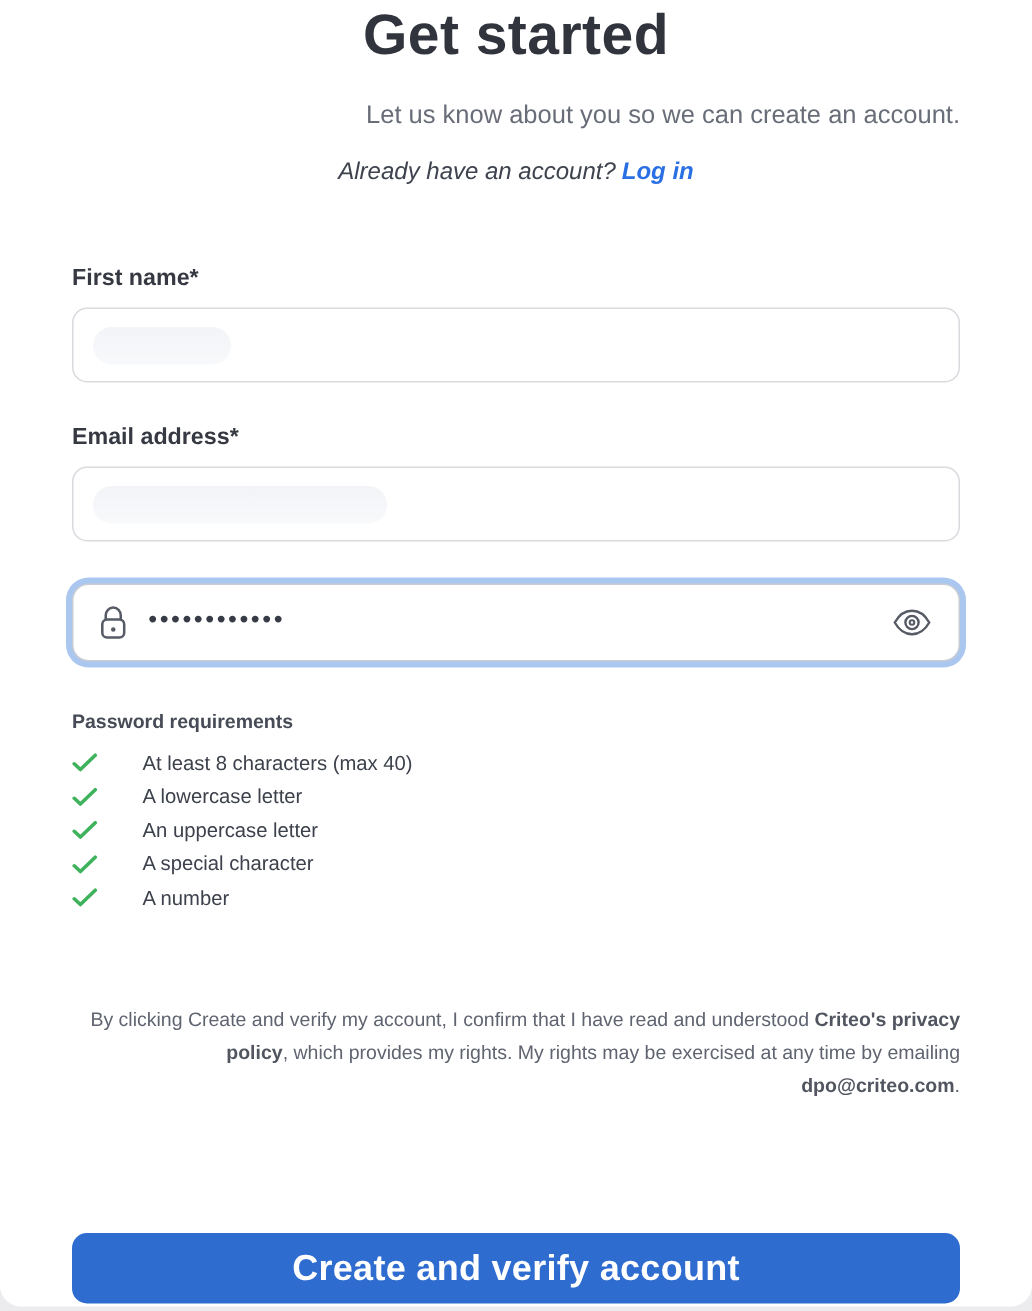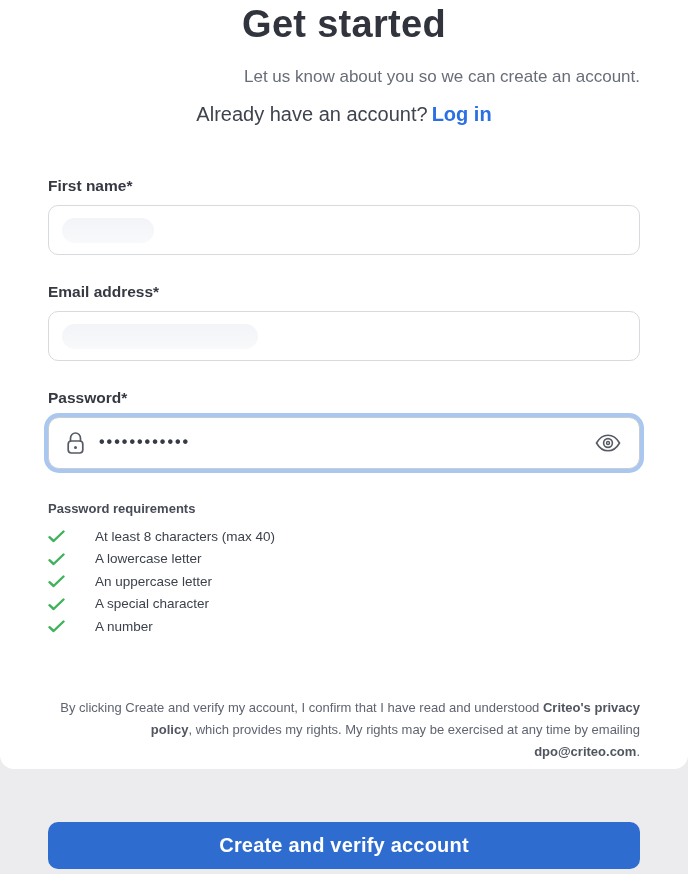--- a/index.html
+++ b/index.html
@@ -6,21 +6,21 @@
   body {
     width: 688px; height: 874px;
     background: #ececef;
     font-family: "Liberation Sans", sans-serif;
     position: relative;
     overflow: hidden;
     -webkit-font-smoothing: antialiased;
   }
   .card {
     position: absolute; top: 0; left: 0;
-    width: 688px; height: 769px;
+    width: 688px; height: 871px;
     background: #ffffff;
     border-radius: 0 0 14px 14px;
     box-sizing: border-box;
     padding: 0 48px;
   }
   
   .title {
     margin: 0; padding-top: 2px;
     text-align: center;
     font-size: 38px; line-height: 44px;
@@ -29,22 +29,23 @@
   }
   .subtitle {
     margin-top: 21px;
     text-align: right;
     font-size: 17px; line-height: 20px;
     color: #686d78;
   }
   .login-row {
     margin-top: 18px;
     text-align: center;
-    font-size: 20px; line-height: 19px;
+    font-size: 16px; line-height: 19px;
     color: #3e434e;
+    font-style: italic;
   }
   .login-link {
     color: var(--link-blue, #2b6fe4);
     font-weight: 700;
     text-decoration: none;
     cursor: pointer;
     margin-left: 4px;
   }
   
   .names-row { display: flex; gap: 12px; margin-top: 53px; }
@@ -136,21 +137,21 @@
   }
   
   .cta-button {
     position: absolute;
     left: 48px; right: 48px; top: 822px;
     height: 47px;
     background: var(--button-blue, #2e6cd0);
     border: none; border-radius: 10px;
     color: #ffffff;
     font-family: "Liberation Sans", sans-serif;
-    font-size: 20px; font-weight: 700;
+    font-size: 24px; font-weight: 700;
     letter-spacing: 0.2px;
     cursor: pointer;
     display: flex; align-items: center; justify-content: center;
   }
 </style>
 </head>
 <body>
 
 <div class="card">
 
@@ -172,21 +173,20 @@
   </div>
 
   <div class="field-group">
     <label class="field-label">Email address*</label>
     <div class="text-input">
       <div class="smudge email"></div>
     </div>
   </div>
 
   <div class="field-group">
-    <label class="field-label">Password*</label>
     <div class="password-input">
       <span style="display:flex;">
         <svg width="21" height="23" viewBox="0 0 21 23" fill="none">
           <path d="M5.5 9 V6.2 a5 5.2 0 0 1 10 0 V9" stroke="#565b66" stroke-width="1.7" fill="none" stroke-linecap="round"></path>
           <rect x="3.2" y="9" width="14.6" height="12" rx="3.2" stroke="#565b66" stroke-width="1.7" fill="none"></rect>
           <circle cx="10.5" cy="15.6" r="1.5" fill="#565b66"></circle>
         </svg>
       </span>
       <span class="password-dots">••••••••••••</span>
       <button class="eye-btn">

